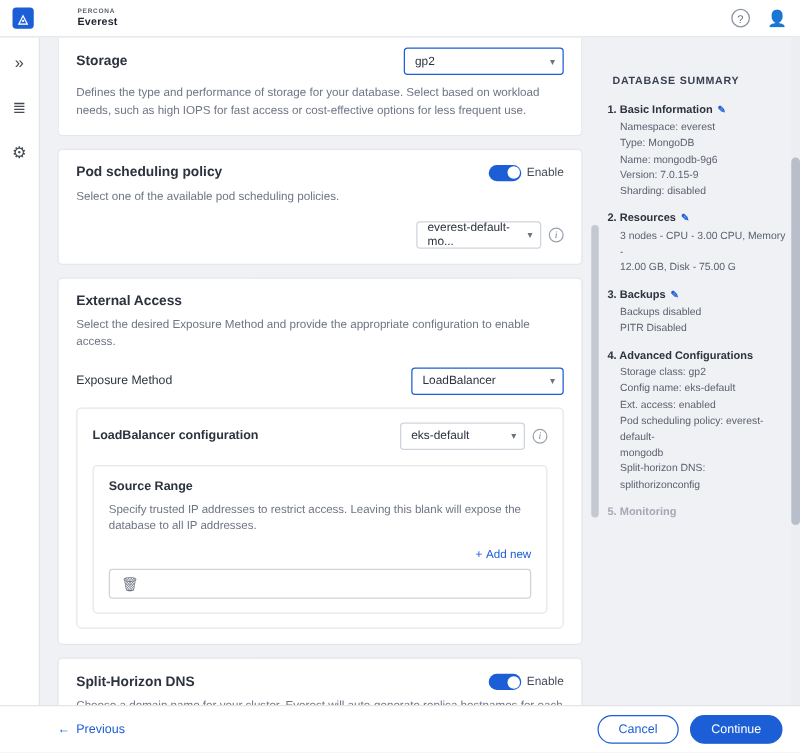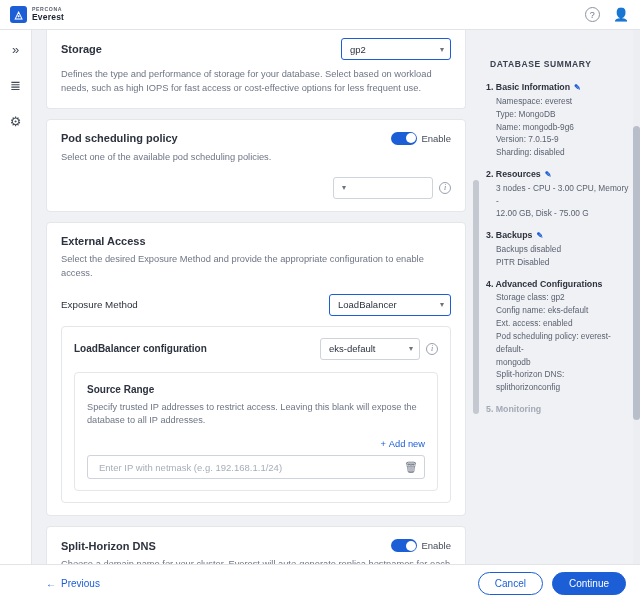--- a/index.html
+++ b/index.html
@@ -30,21 +30,21 @@
     z-index: 5;
   }
   .logo-wrap { display: flex; align-items: center; gap: 5px; }
   .logo-mark {
     width: 17px; height: 17px;
     background: #1b5ed6;
     border-radius: 3px;
     display: flex; align-items: center; justify-content: center;
     color: #fff; font-size: 10px; font-weight: bold;
   }
-  .logo-text { line-height: 1.05; }
+  .logo-text { line-height: 1.05; margin-left: 30px; }
   .logo-text .l1 { font-size: 5.2px; letter-spacing: .6px; color: #5a6170; font-weight: bold; }
   .logo-text .l2 { font-size: 8.5px; color: #1c2430; font-weight: bold; letter-spacing: .2px; }
   .topbar-right { margin-left: auto; display: flex; align-items: center; gap: 14px; }
   .ico-circle {
     width: 15px; height: 15px; border-radius: 50%;
     border: 1.2px solid #8b94a3;
     display: flex; align-items: center; justify-content: center;
     color: #6b7280; font-size: 9px;
   }
   .ico-user { color: #6b7280; font-size: 13px; line-height: 1; }
@@ -267,41 +267,42 @@
       <div class="rail-ico">≣</div>
       <div class="rail-ico">⚙</div>
     </div>
 
     <div class="main">
       <div class="main-inner">
 
         <div class="card first">
           <div class="row-between">
             <div class="card-title">Storage</div>
-            <div class="select accent" style="width:110px">
+            <div class="select accent" style="width:128px">
               <span>gp2</span>
               <span class="caret">▾</span>
             </div>
           </div>
           <div class="card-desc" style="margin-top:8px">Defines the type and performance of storage for your database. Select based on workload needs, such as high IOPS for fast access or cost-effective options for less frequent use.</div>
         </div>
 
         <div class="card">
           <div class="card-head">
             <div class="card-title">Pod scheduling policy</div>
             <div class="toggle-wrap">
               <div class="toggle">
                   <div class="knob"></div>
                 </div>
               <div class="toggle-label">Enable</div>
             </div>
           </div>
           <div class="card-desc">Select one of the available pod scheduling policies.</div>
           <div class="sel-row" style="margin-top:12px">
             <div class="select" style="width:100px">
+              <span>everest-default-mo...</span>
               <span class="caret">▾</span>
             </div>
             <div class="info-ico">i</div>
           </div>
         </div>
 
         <div class="card">
           <div class="card-title">External Access</div>
           <div class="card-desc" style="margin-top:6px">Select the desired Exposure Method and provide the appropriate configuration to enable access.</div>
 
@@ -328,21 +329,20 @@
             <div class="subcard" style="margin-top:12px">
               <div class="sub-title">Source Range</div>
               <div class="sub-desc" style="margin-top:6px">Specify trusted IP addresses to restrict access. Leaving this blank will expose the database to all IP addresses.</div>
               <div style="text-align:right;margin-top:9px">
                 <span class="addnew">
                   <span>+</span>
                   <span>Add new</span>
                 </span>
               </div>
               <div class="input-row">
-                <input type="text" placeholder="Enter IP with netmask (e.g. 192.168.1.1/24)" style="">
                 <span class="trash">🗑</span>
               </div>
             </div>
           </div>
         </div>
 
         <div class="card">
           <div class="card-head">
             <div class="card-title">Split-Horizon DNS</div>
             <div class="toggle-wrap">

